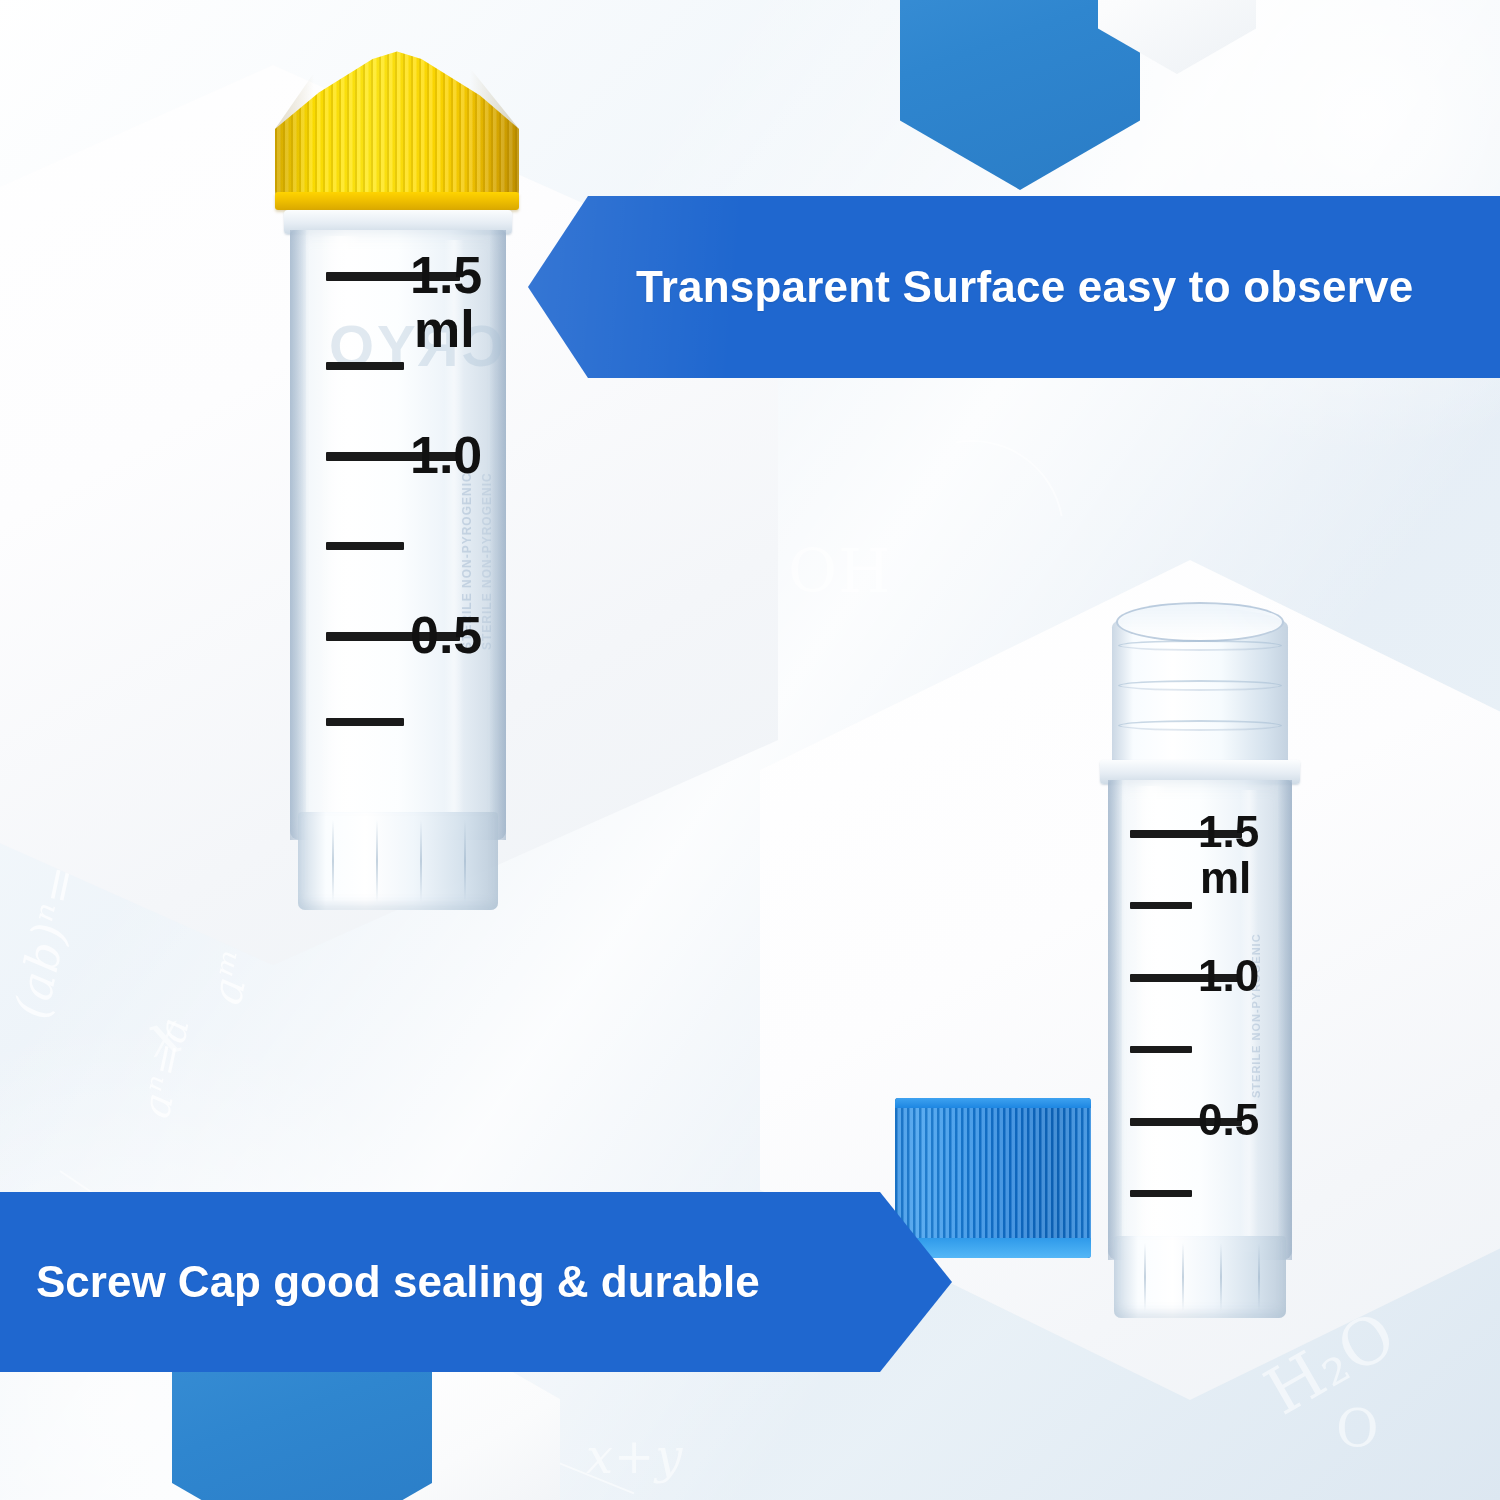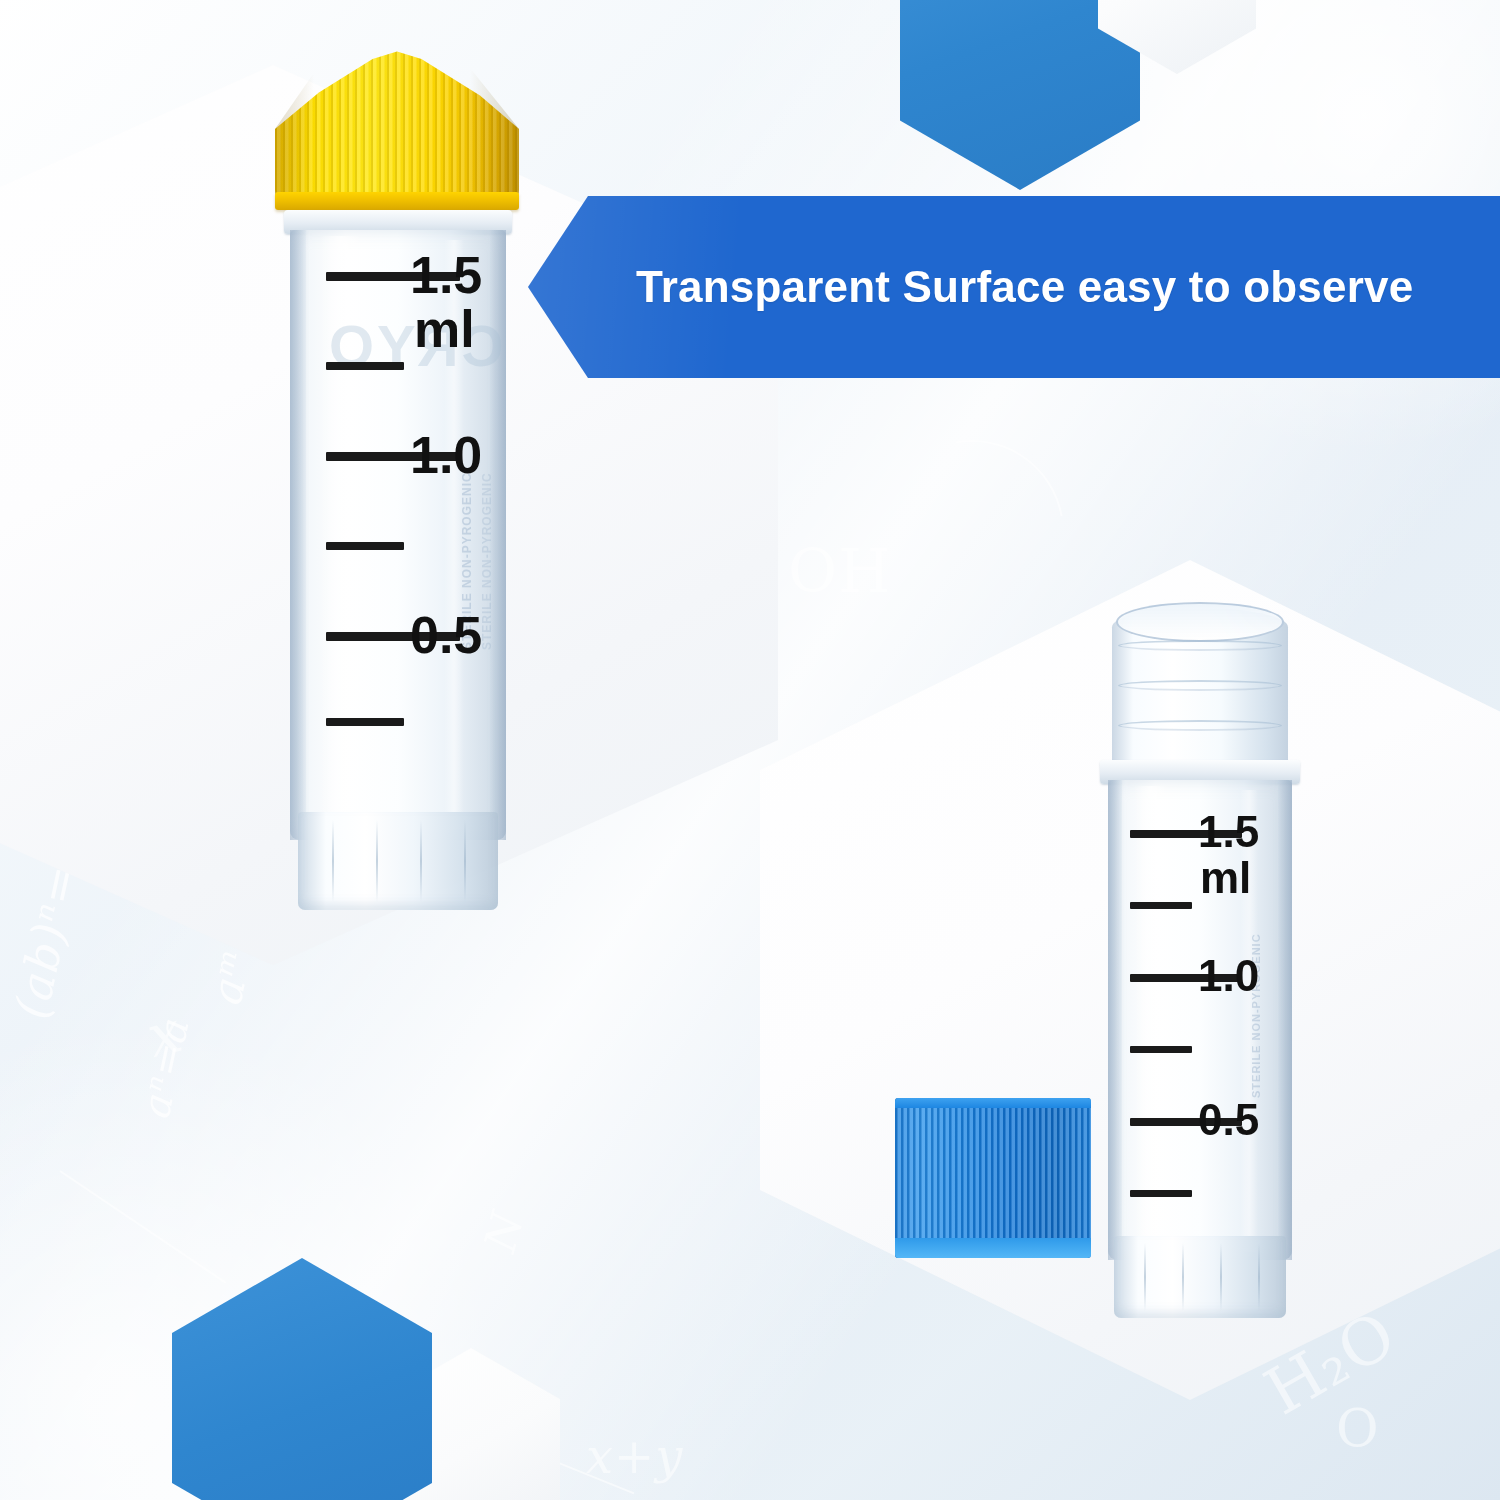--- a/index.html
+++ b/index.html
@@ -405,14 +405,17 @@
   </div>
 
   <div class="hexcard hex-white-bl" style="left:382px;top:1348px;width:178px;height:204px;"></div>
   <div class="hex hex-blue-bl" style="left:172px;top:1258px;width:260px;height:300px;"></div>
 
   <div class="banner banner-top">
     <span>Transparent Surface easy to observe</span>
   </div>
   <div class="banner-top-shade"></div>
 
+  <div class="banner banner-bottom">
+    <span>Screw Cap good sealing &amp; durable</span>
+  </div>
 
 </div>
 
 </body></html>

